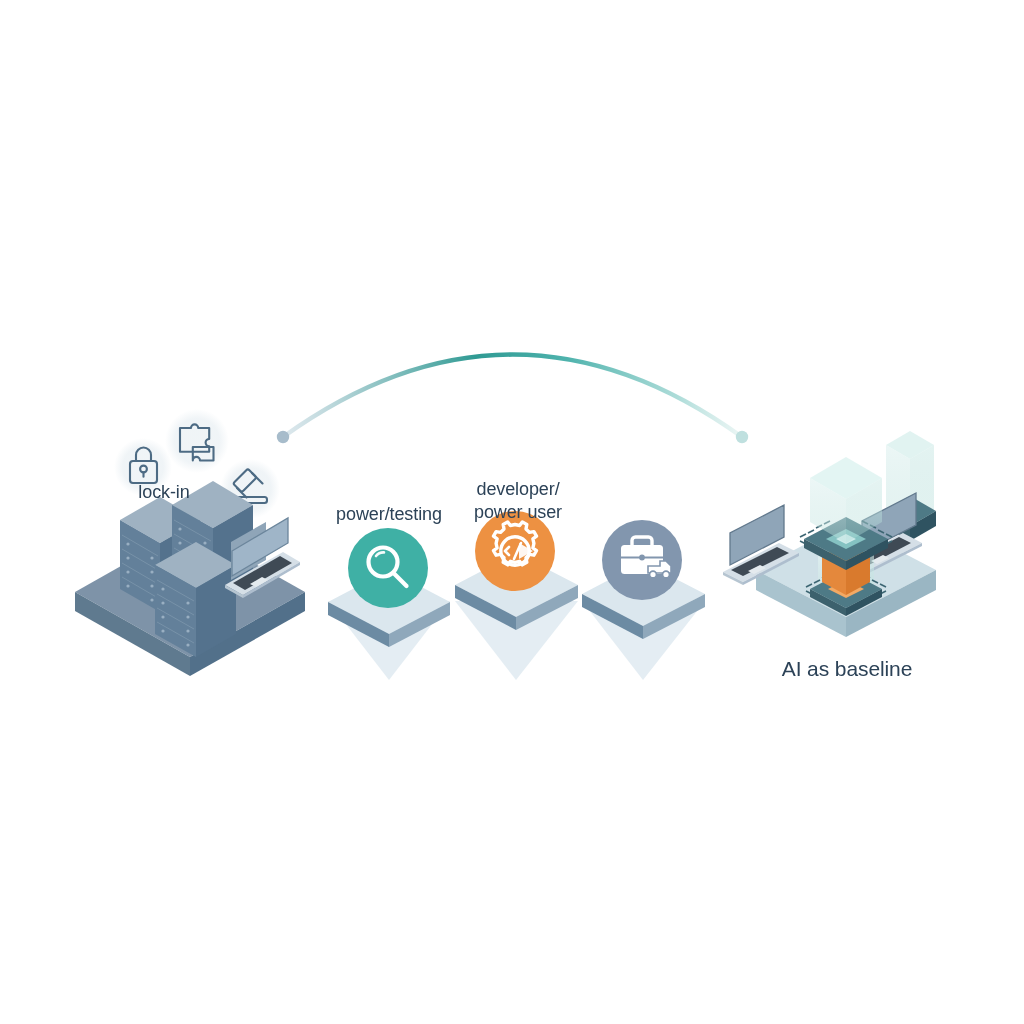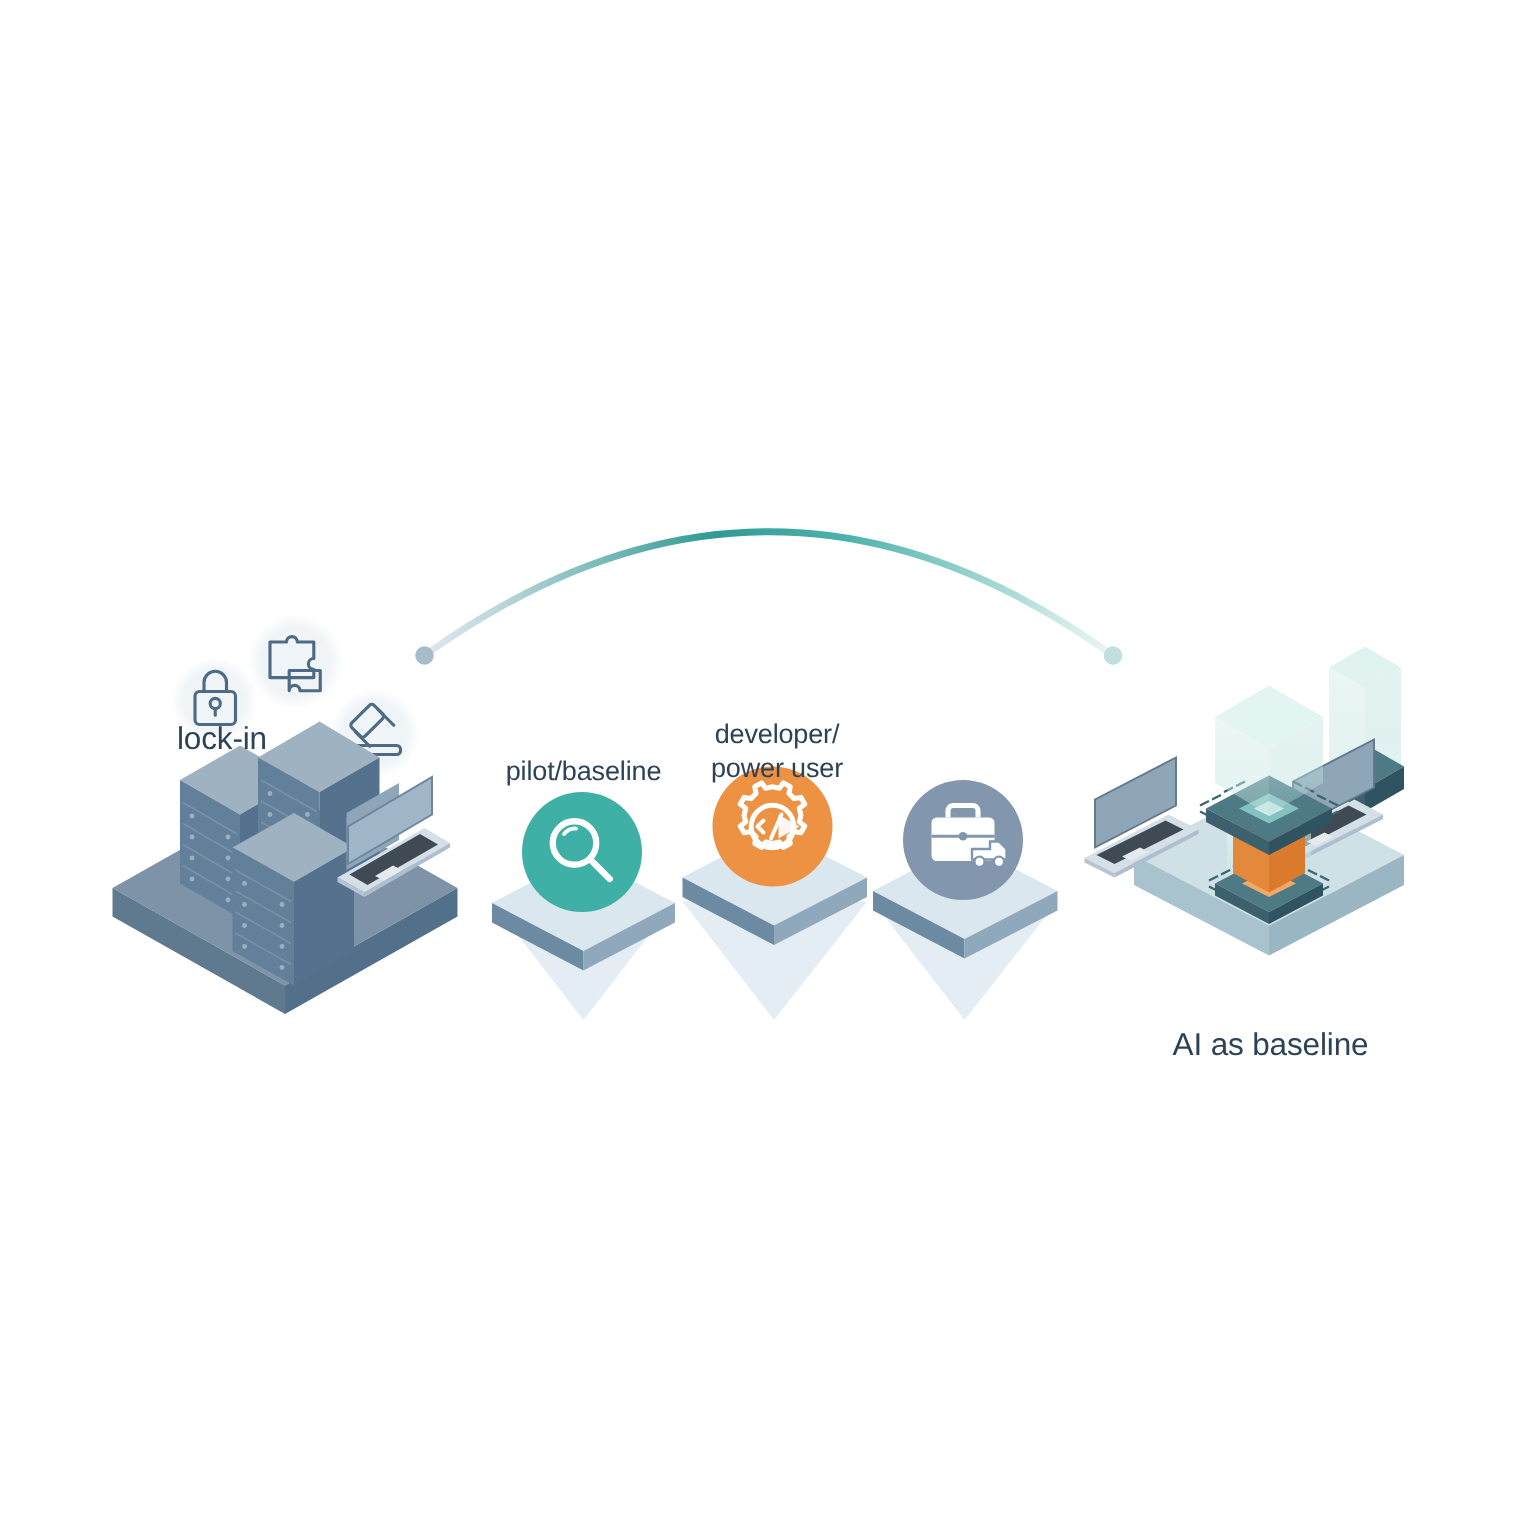--- a/index.html
+++ b/index.html
@@ -25,25 +25,25 @@
     position: absolute;
     color: #2c4257;
     font-family: "Liberation Sans", sans-serif;
     font-size: 18px;
     line-height: 23px;
     letter-spacing: -0.1px;
     text-align: center;
     white-space: pre-line;
     user-select: none;
   }
-  #lbl-lockin   { left: 100px;  top: 481px; width: 96px; font-size: 21px; }
+  #lbl-lockin   { left: 116px;  top: 481px; width: 96px; font-size: 18px; }
   #lbl-pilot    { left: 323px;  top: 503px; width: 132px; }
   #lbl-dev      { left: 448px;  top: 478px; width: 140px; }
   #lbl-field    { left: 578px;  top: 478px; width: 124px; }
-  #lbl-baseline { left: 756px;  top: 657px; width: 182px; font-size: 21px; margin-top: 28px; }
+  #lbl-baseline { left: 756px;  top: 657px; width: 182px; font-size: 21px; }
 </style>
 </head>
 <body>
 
 <div id="canvas">
 
   <svg id="scene" viewBox="0 0 1024 1024" xmlns="http://www.w3.org/2000/svg">
 
     <defs>
       <linearGradient id="arcGrad" x1="0" y1="0" x2="1" y2="0">
@@ -366,21 +366,21 @@
       <g>
         <polygon points="810,478 846,457 882,478 846,499" fill="#e2f4f2" opacity="0.95"></polygon>
         <polygon points="810,478 846,499 846,543 810,522" fill="url(#glassGrad)" opacity="0.72"></polygon>
         <polygon points="846,499 882,478 882,522 846,543" fill="url(#glassGrad2)" opacity="0.66"></polygon>
       </g>
     </g>
   </svg>
 
   <div class="lbl" id="lbl-lockin">lock-in</div>
 
-  <div class="lbl" id="lbl-pilot">pilot/baseline</div>
+  <div class="lbl" id="lbl-pilot">power/testing</div>
 
   <div class="lbl" id="lbl-dev">developer/
 power user</div>
 
 
   <div class="lbl" id="lbl-baseline">AI as baseline</div>
 
 </div>
 
 </body></html>

